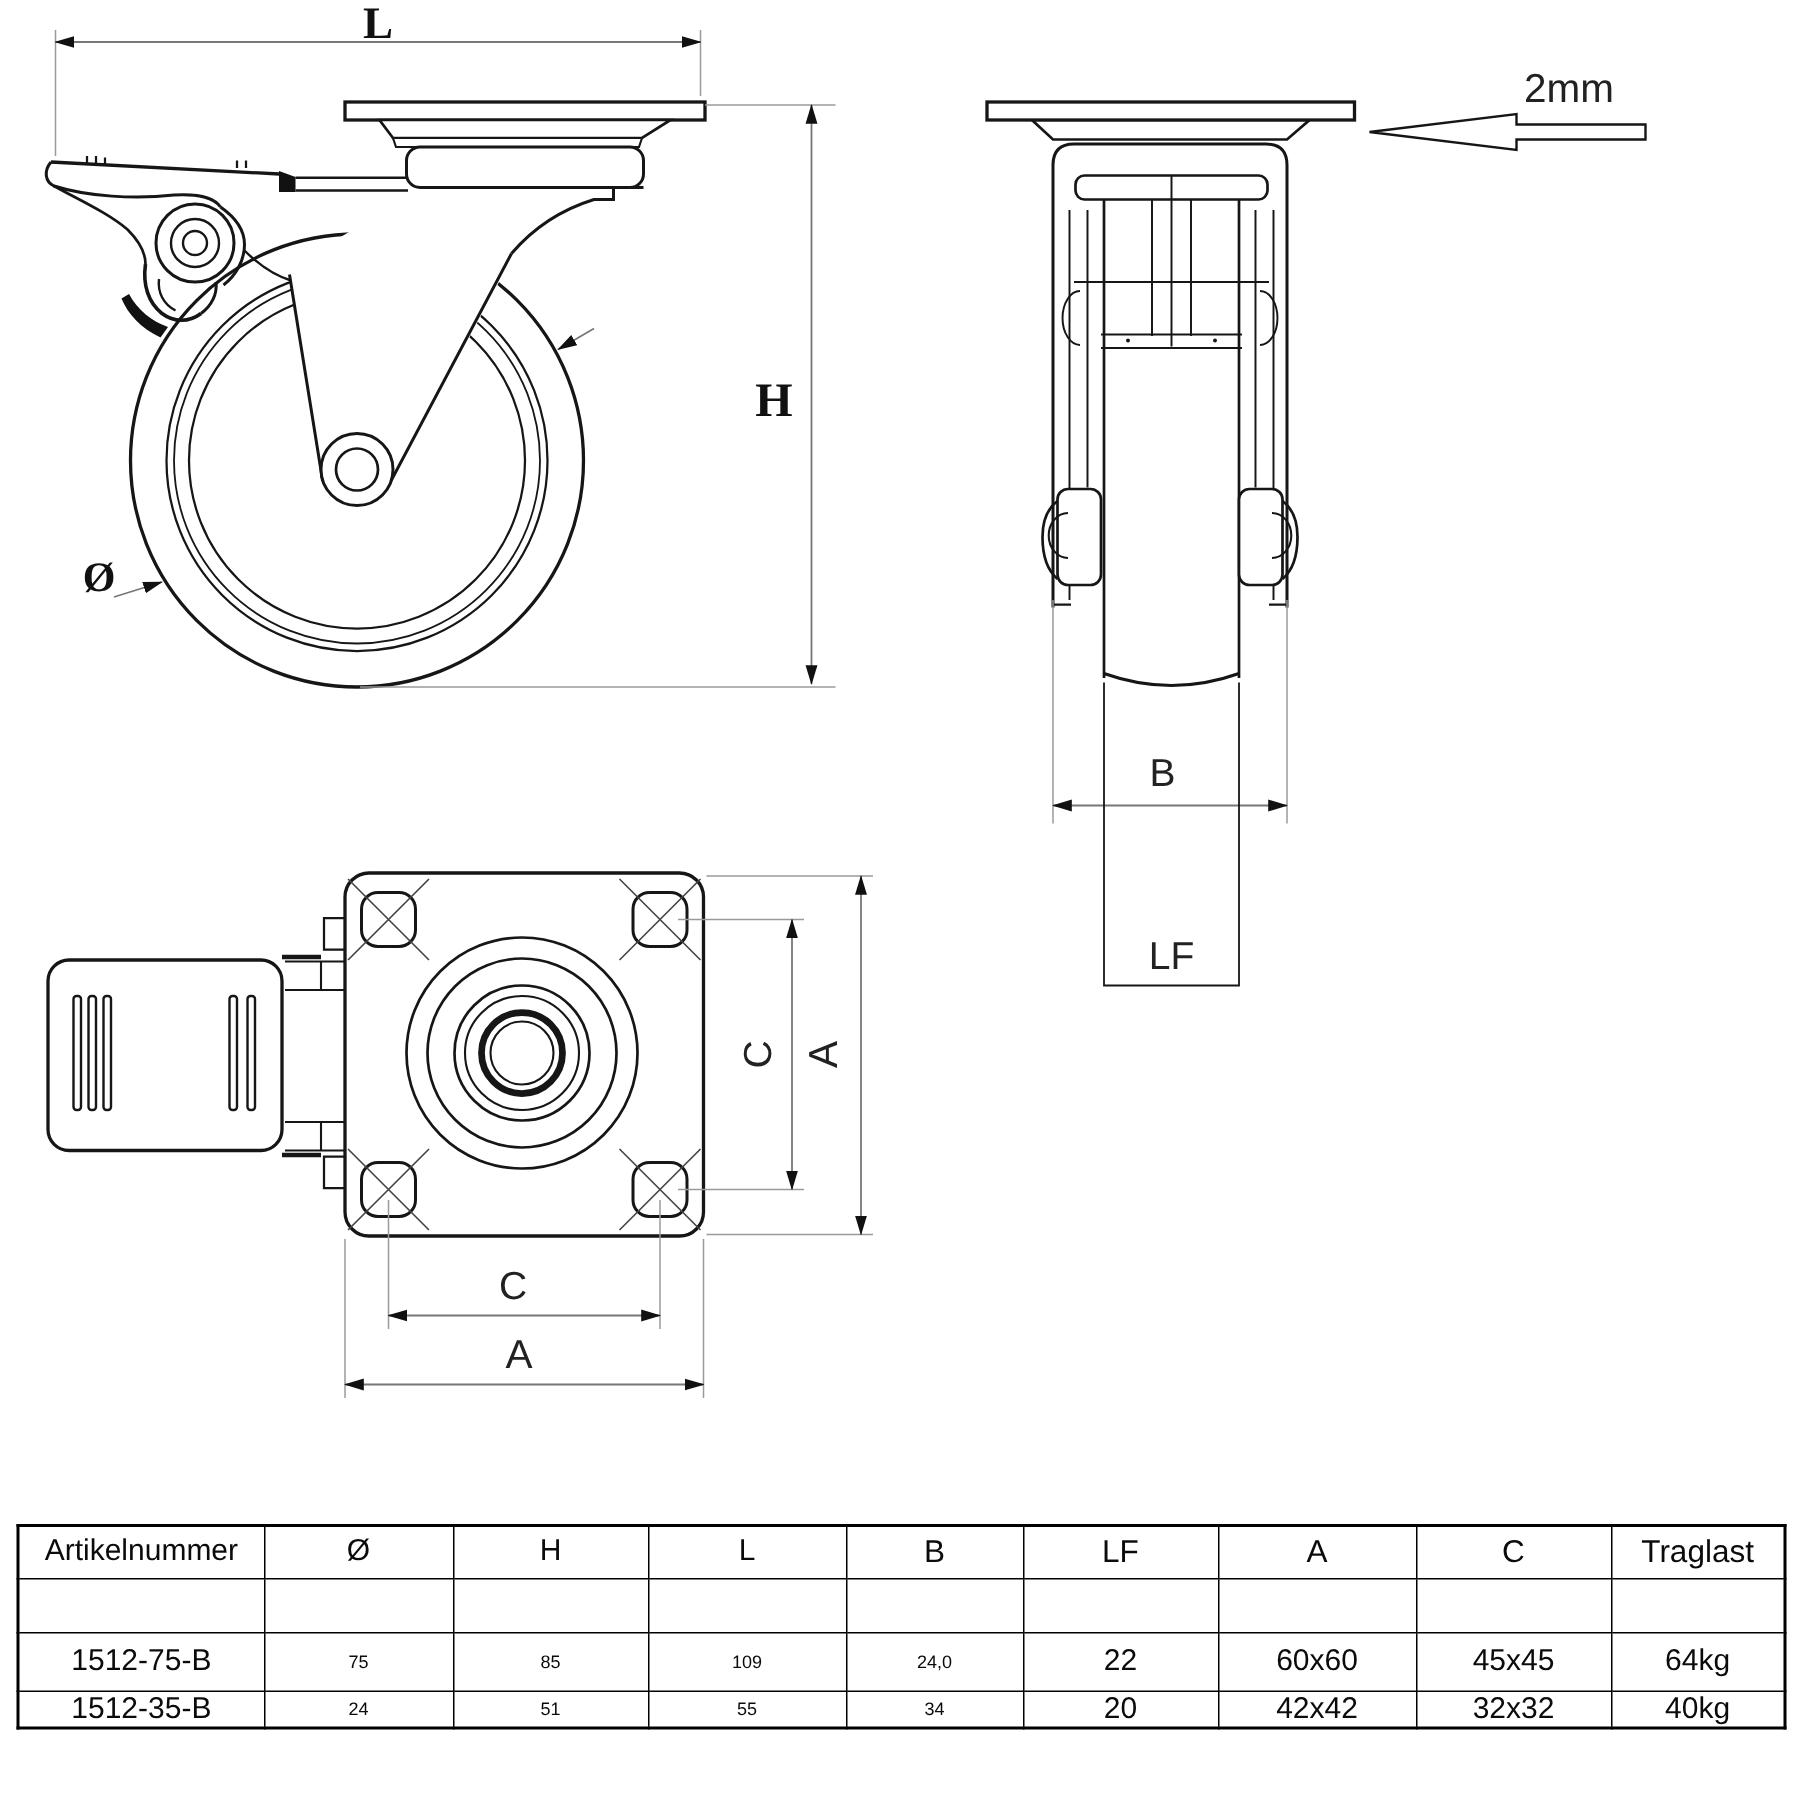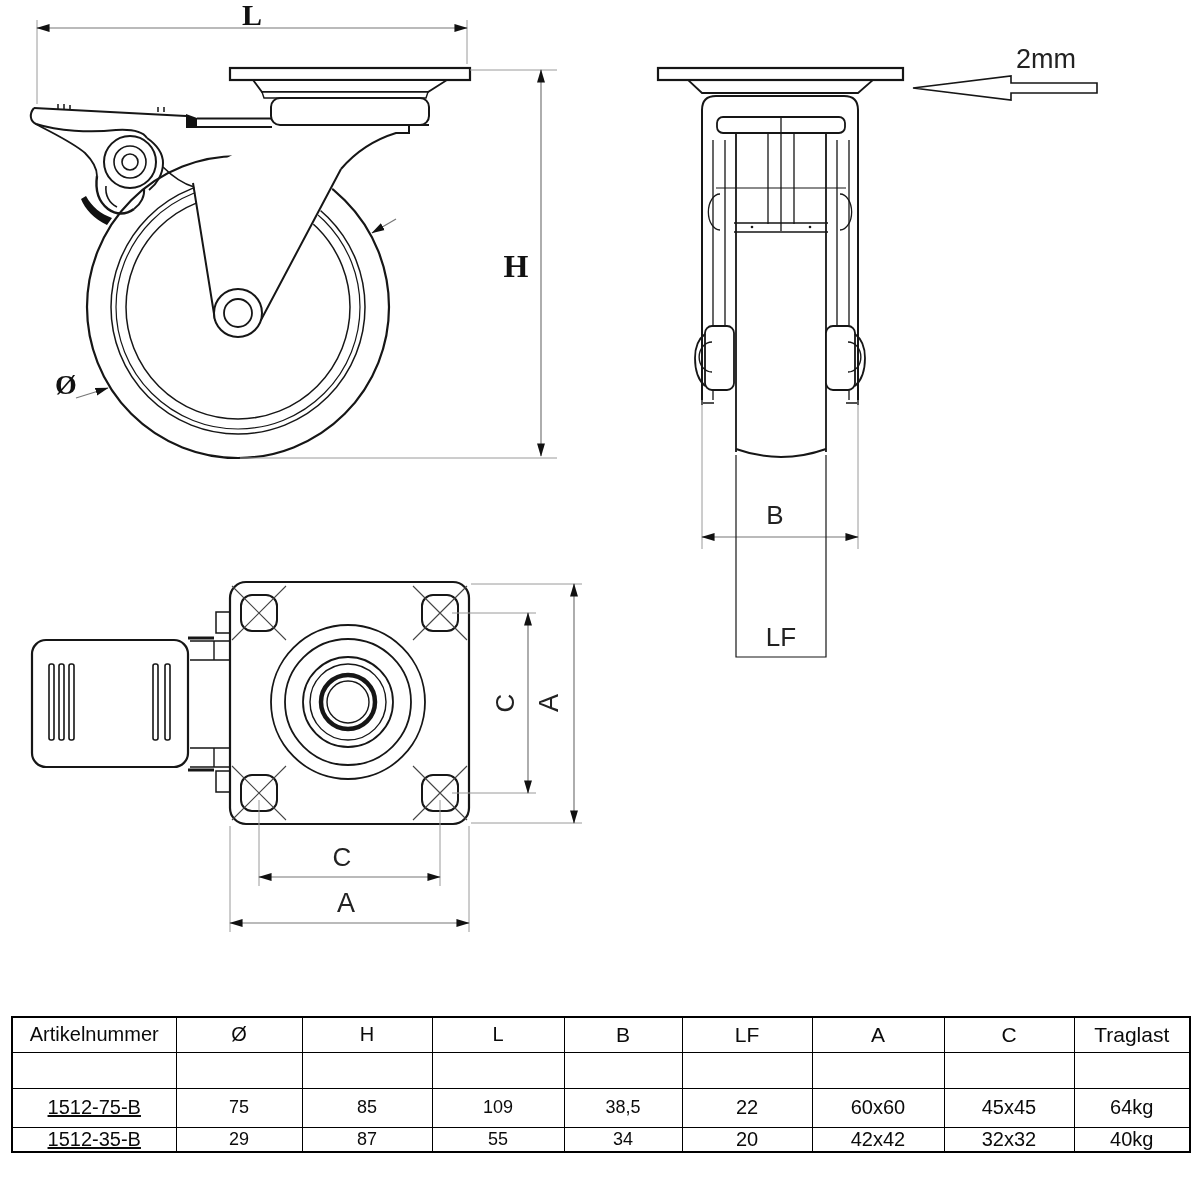--- a/index.html
+++ b/index.html
@@ -11,22 +11,22 @@
   .dim{stroke:#777;stroke-width:1.2;fill:none;}
   .ext{stroke:#9a9a9a;stroke-width:1;fill:none;}
   .serifLab{font-family:"Liberation Serif", serif;font-weight:bold;fill:#111;}
   .sansLab{font-family:"Liberation Sans", sans-serif;fill:#222;font-weight:400;}
   table.dims{position:absolute;left:11px;top:1016px;border-collapse:collapse;table-layout:fixed;
              width:1178px;border:2px solid #000;}
   table.dims td,table.dims th{border:1.5px solid #000;text-align:center;vertical-align:middle;
              padding:0;color:#0b0b0b;font-weight:400;overflow:hidden;white-space:nowrap;}
   th.hb{font-weight:bold;font-size:20px;}
   th.hn{font-weight:400;font-size:21px;}
-  td.c0{font-size:20px;text-decoration:underline;}
-  td.c1,td.c2,td.c3,td.c4{font-size:18px;}
+  td.c0{font-size:20px;}
+  td.c1,td.c2,td.c3,td.c4{font-size:12px;}
   td.c5,td.c6,td.c7,td.c8{font-size:20px;}
 </style>
 </head>
 <body>
 
 <div class="stage">
 
 <svg width="1200" height="1010" viewBox="0 0 1200 1010">
   <defs>
     <marker id="arr" viewBox="0 0 10 7" refX="9.5" refY="3.5" markerWidth="11" markerHeight="7.7" orient="auto-start-reverse">
@@ -220,30 +220,30 @@
     <td class="c5"></td>
     <td class="c6"></td>
     <td class="c7"></td>
     <td class="c8"></td>
   </tr>
   <tr style="height:39px">
     <td class="c0">1512-75-B</td>
     <td class="c1">75</td>
     <td class="c2">85</td>
     <td class="c3">109</td>
-    <td class="c4">38,5</td>
+    <td class="c4">24,0</td>
     <td class="c5">22</td>
     <td class="c6">60x60</td>
     <td class="c7">45x45</td>
     <td class="c8">64kg</td>
   </tr>
   <tr style="height:20px">
     <td class="c0">1512-35-B</td>
-    <td class="c1">29</td>
-    <td class="c2">87</td>
+    <td class="c1">24</td>
+    <td class="c2">51</td>
     <td class="c3">55</td>
     <td class="c4">34</td>
     <td class="c5">20</td>
     <td class="c6">42x42</td>
     <td class="c7">32x32</td>
     <td class="c8">40kg</td>
   </tr>
 </tbody>
     </table>
 

